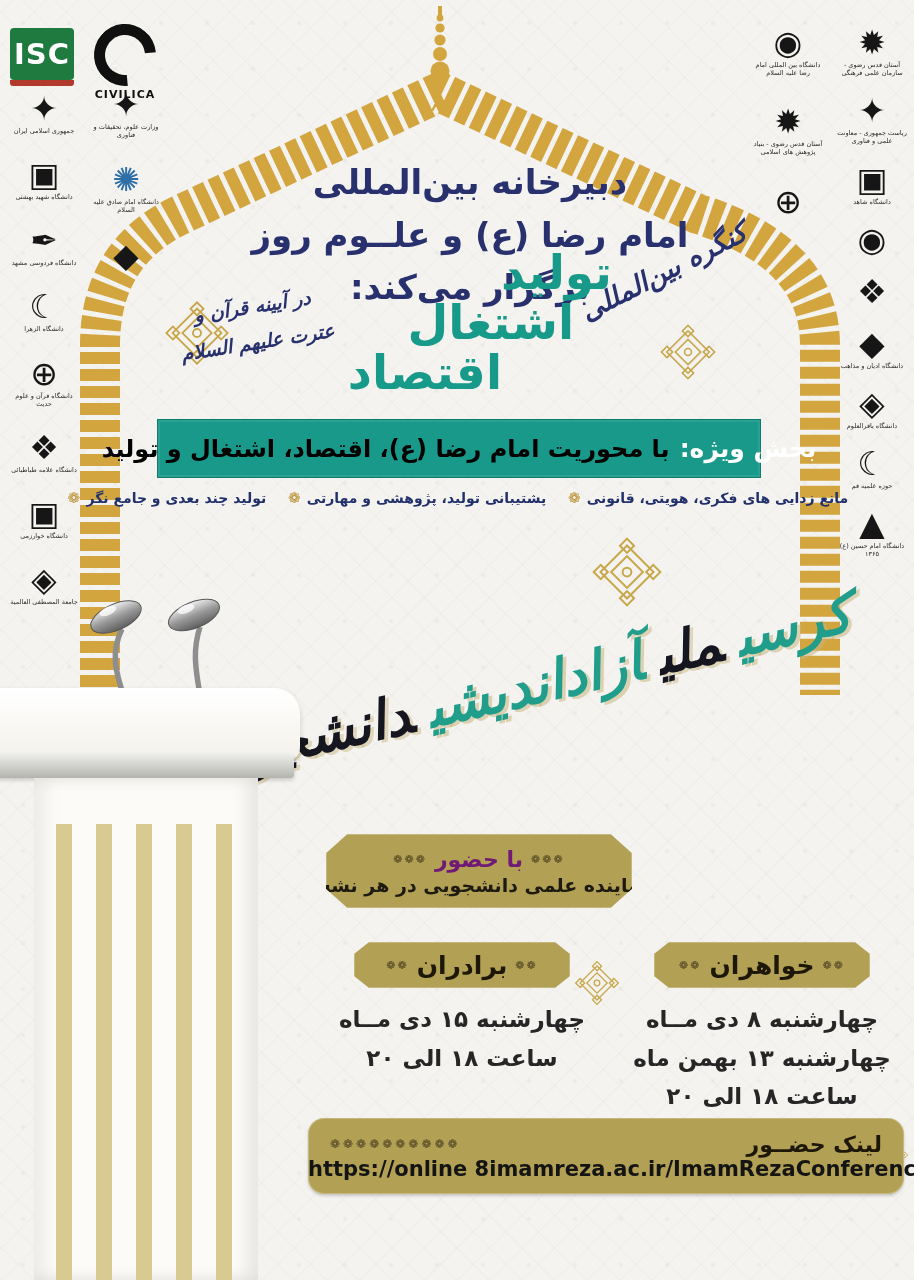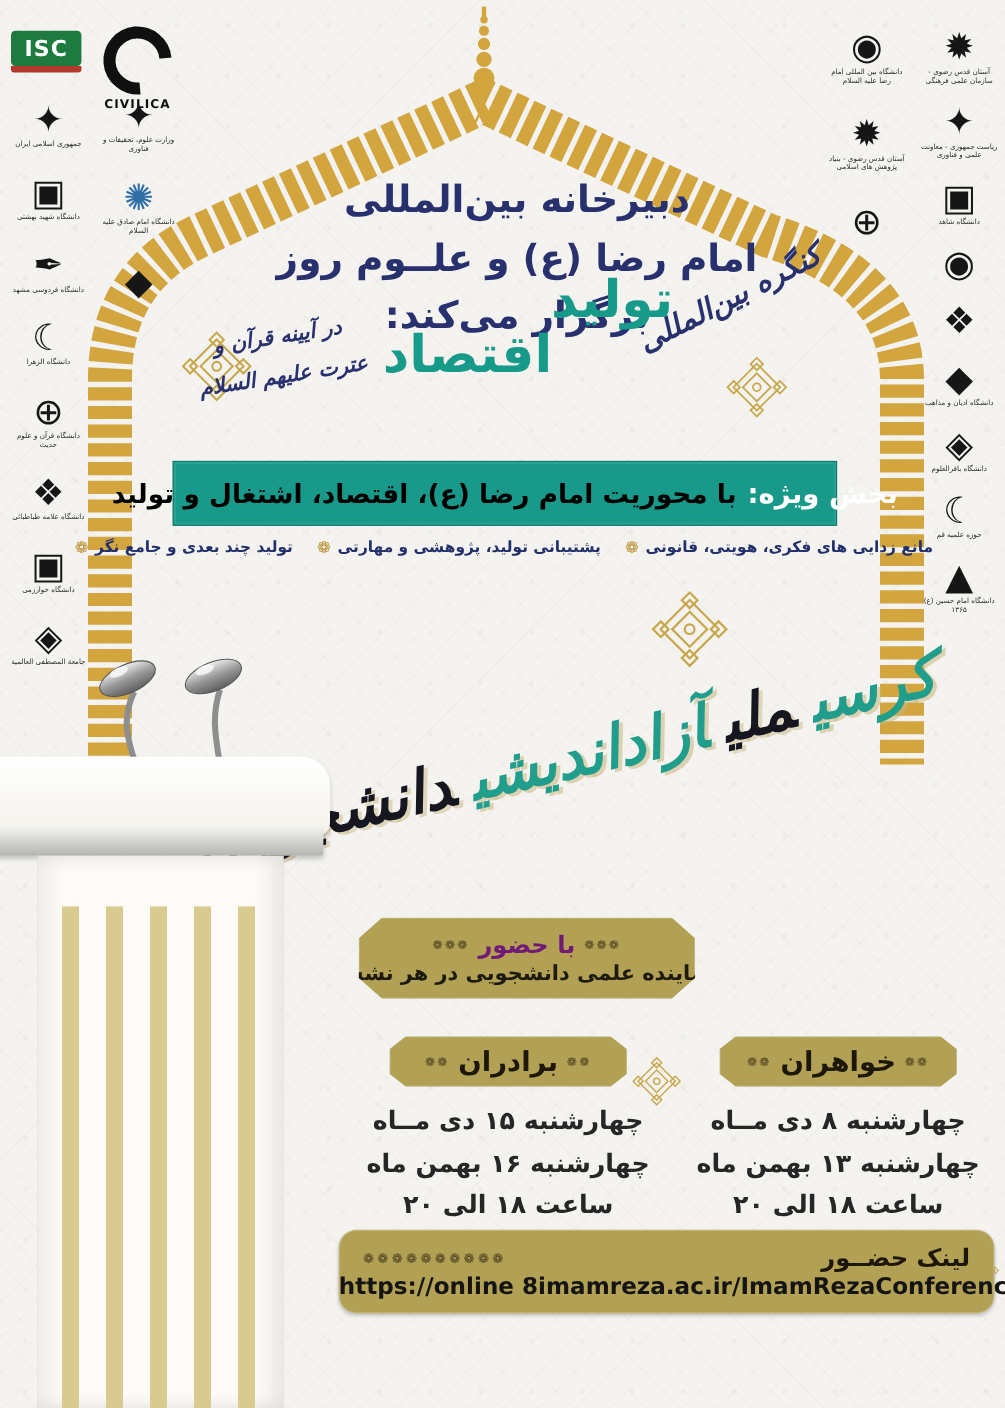--- a/index.html
+++ b/index.html
@@ -11,22 +11,22 @@
       repeating-linear-gradient(-45deg, rgba(185,175,155,.06) 0 1.5px, transparent 1.5px 23px),
       #f4f3f0;}
   .abs{position:absolute;}
   
   svg.arch{position:absolute;left:0;top:0;z-index:1;}
   
   .logo-col{position:absolute;z-index:2;display:flex;flex-direction:column;align-items:center;}
   .logo{display:flex;flex-direction:column;align-items:center;gap:2px;}
   .logo-glyph{font-size:33px;line-height:1;color:#161616;}
   .logo-cap{font-size:6.5px;line-height:1.25;color:#2b2b2b;text-align:center;direction:rtl;max-width:74px;}
-  .isc-box{width:64px;height:32px;background:#1e7a3e;border-radius:4px;display:flex;align-items:center;justify-content:center;
-    color:#fff;font-weight:bold;font-size:20px;letter-spacing:1px;}
+  .isc-box{width:64px;height:52px;background:#1e7a3e;border-radius:4px;display:flex;align-items:center;justify-content:center;
+    color:#fff;font-weight:bold;font-size:29px;letter-spacing:1px;}
   .isc-strip{width:64px;height:6px;background:#b23a2d;border-radius:0 0 3px 3px;}
   .civ-ring{width:40px;height:40px;border-radius:50%;border:11px solid #101010;border-right-color:transparent;transform:rotate(40deg);}
   .civ-label{font-size:11px;font-weight:bold;color:#101010;letter-spacing:1px;}
   
   .org-text{left:200px;top:156px;width:540px;z-index:3;text-align:center;direction:rtl;
     color:#28306e;font-size:34px;font-weight:bold;line-height:1.55;}
   
   .congress-script{left:556px;top:256px;width:215px;z-index:3;transform:rotate(-27deg);
     color:#28306e;font-size:27px;font-weight:bold;font-style:italic;text-align:center;direction:rtl;}
   .stacked{left:300px;top:248px;width:312px;z-index:3;direction:rtl;text-align:right;color:#189a8a;
@@ -257,20 +257,21 @@
     </div>
 
   <div class="abs org-text">
     <div>دبیرخانه بین‌المللی</div>
     <div>امام رضا (ع) و علــوم روز برگزار می‌کند:</div>
   </div>
 
   <div class="abs congress-script">کنگره بین‌المللی</div>
   <div class="abs stacked">
     <div class="s0">تولید</div>
+    <div class="s1">اشتغال</div>
     <div class="s2">اقتصاد</div>
   </div>
   <div class="abs side-script">
     <div>در آیینه قرآن و</div>
     <div>عترت علیهم السلام</div>
   </div>
 
   <div class="abs banner">
     <span class="lbl">بخش ویژه:</span>
     <span class="txt">با محوریت امام رضا (ع)، اقتصاد، اشتغال و تولید</span>
@@ -325,21 +326,20 @@
 
   <div class="abs session" style="left:316px;top:942px;">
     <div class="session-badge khaki oct">
       <span class="orn-sm">❁❁</span>
       <span class="session-title">برادران</span>
       <span class="orn-sm">❁❁</span>
     </div>
     <div class="session-dates">
 
     <div class="date-line">چهارشنبه ۱۵ دی مــاه</div>
-        <div class="date-line">چهارشنبه ۱۶ بهمن ماه</div>
         <div class="date-line">ساعت ۱۸ الی ۲۰</div>
       </div>
   </div>
 
   <div class="abs linkbox khaki">
     <div class="link-row1">
       <span class="link-label">لینک حضــور</span>
       <span class="link-orn">❁❁❁❁❁❁❁❁❁❁</span>
     </div>
     <div class="link-url">https://online 8imamreza.ac.ir/ImamRezaConference/</div>

